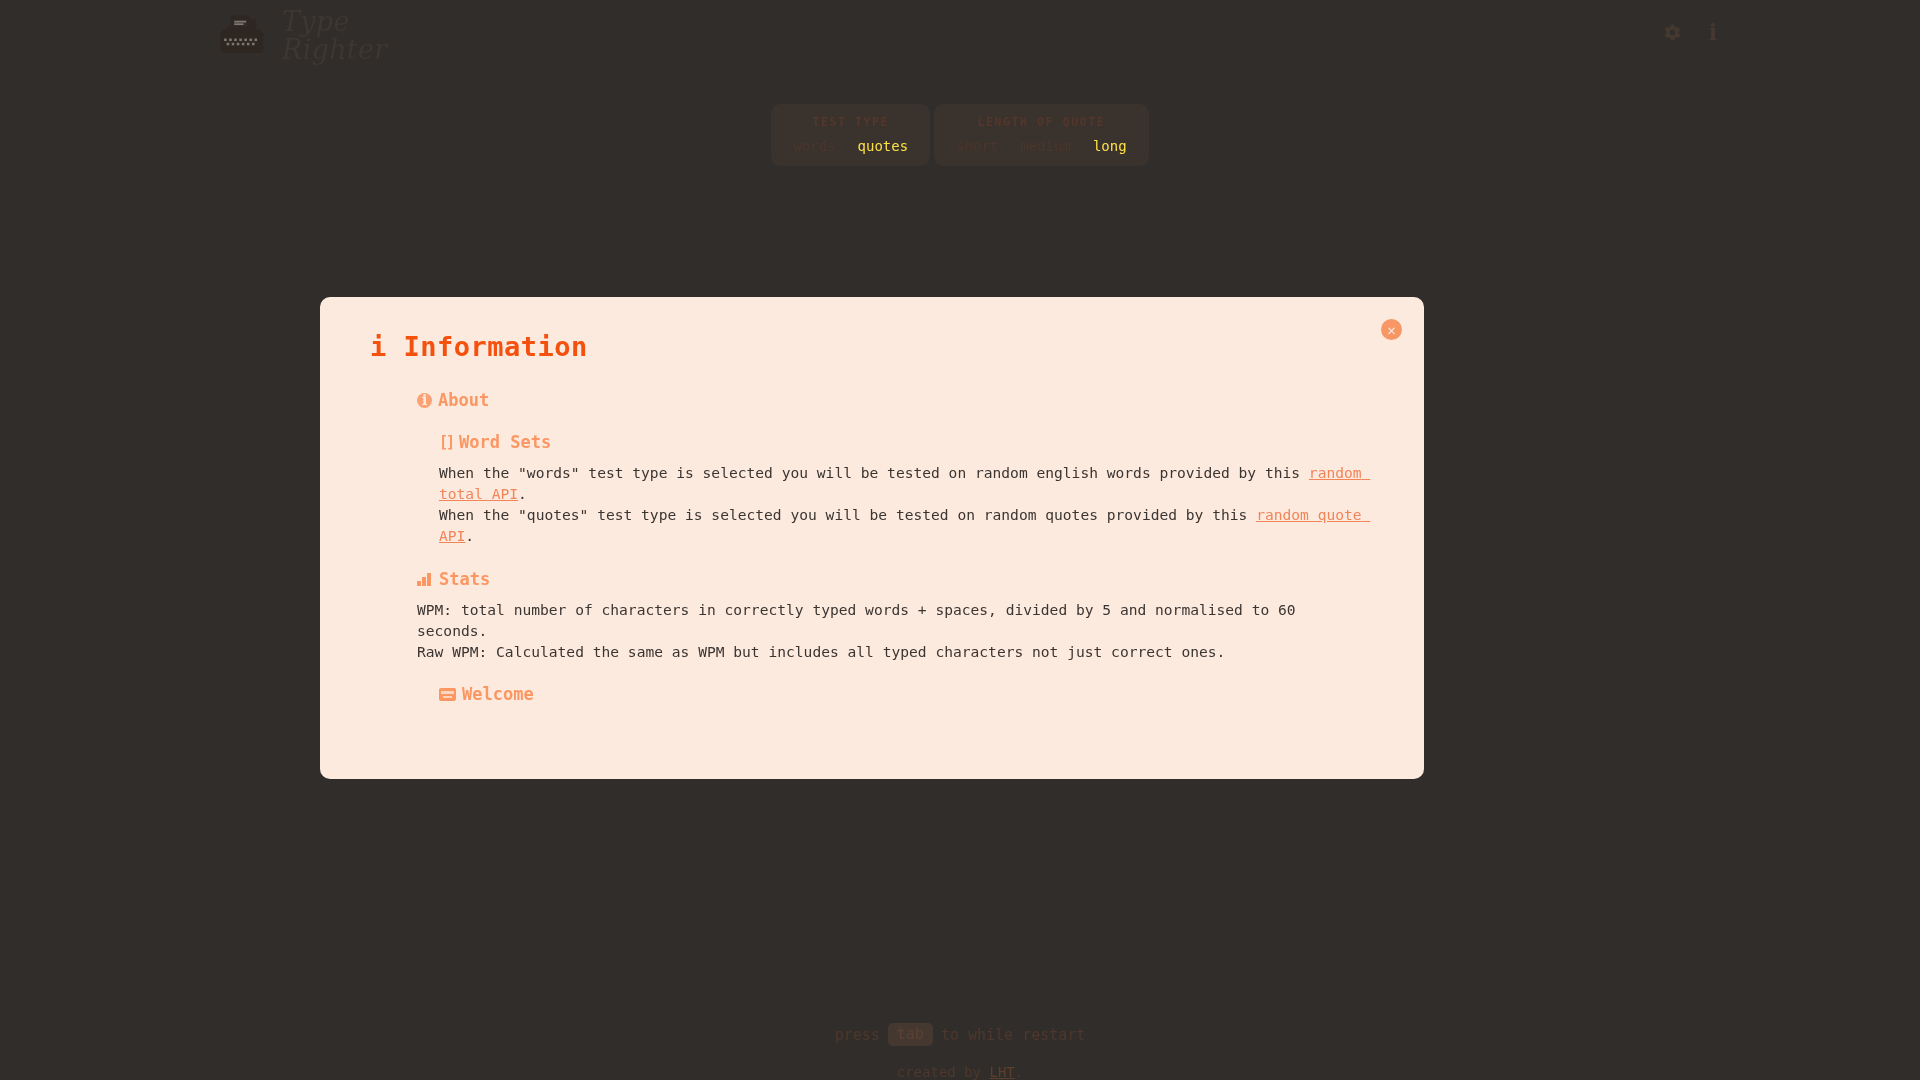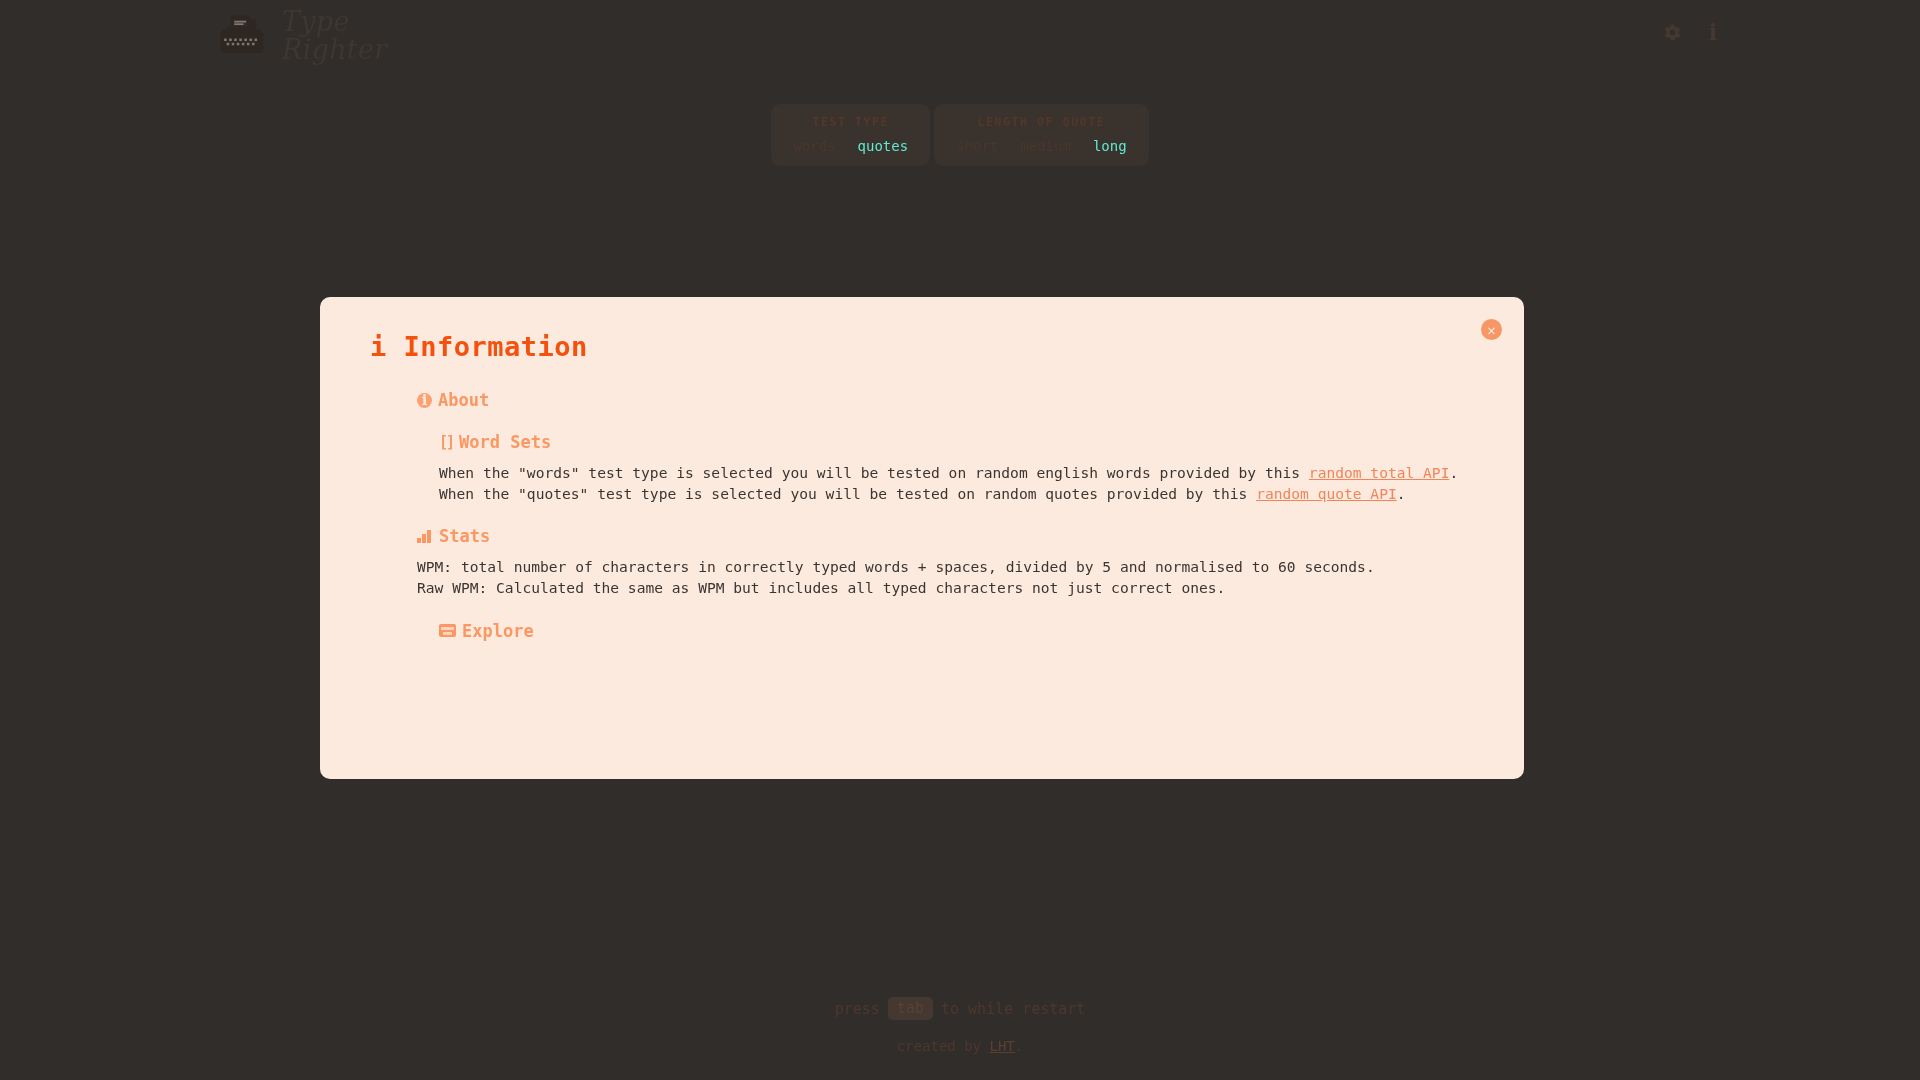--- a/index.html
+++ b/index.html
@@ -97,30 +97,29 @@
     display: flex;
     gap: 22px;
     justify-content: center;
   }
   .setting-opt {
     font-size: 14px;
     color: #4b362c;
     cursor: pointer;
     white-space: nowrap;
   }
-  .setting-opt.active { color: #5eead4; }
+  .setting-opt.active { color: #fde047; }
 
   
   #footer {
     position: absolute;
     bottom: 0;
     left: 0;
     width: 1920px;
     text-align: center;
-    padding-bottom: 26px;
   }
   #footer-hint {
     font-size: 15px;
     color: #4e372c;
     margin-bottom: 18px;
     display: flex;
     align-items: center;
     justify-content: center;
     gap: 8px;
   }
@@ -139,21 +138,21 @@
   #footer-credit a {
     color: #5d3f2e;
     text-decoration: underline;
   }
 
   
   #modal {
     position: absolute;
     left: 320px;
     top: 297px;
-    width: 1204px;
+    width: 1104px;
     height: 482px;
     background: #fdeade;
     border-radius: 10px;
     padding: 28px 30px;
   }
   #modal-title {
     font-size: 27px;
     color: #f4510f;
     font-weight: bold;
     letter-spacing: 0.5px;
@@ -381,21 +380,21 @@
         </span>
         <span>Stats</span>
       </div>
       <div class="body-line para">WPM: total number of characters in correctly typed words + spaces, divided by 5 and normalised to 60 seconds.</div>
       <div class="body-line para">Raw WPM: Calculated the same as WPM but includes all typed characters not just correct ones.</div>
     </div>
 
     <div class="sec-block">
       <div class="sec-head indent-head">
         <span class="kbd-glyph sec-icon"></span>
-        <span>Explore</span>
+        <span>Welcome</span>
       </div>
     </div>
 
   </div>
 </div>
 
 <div id="footer">
   <div id="footer-hint">
     <span>press</span>
     <span class="kbd-dark">tab</span>

